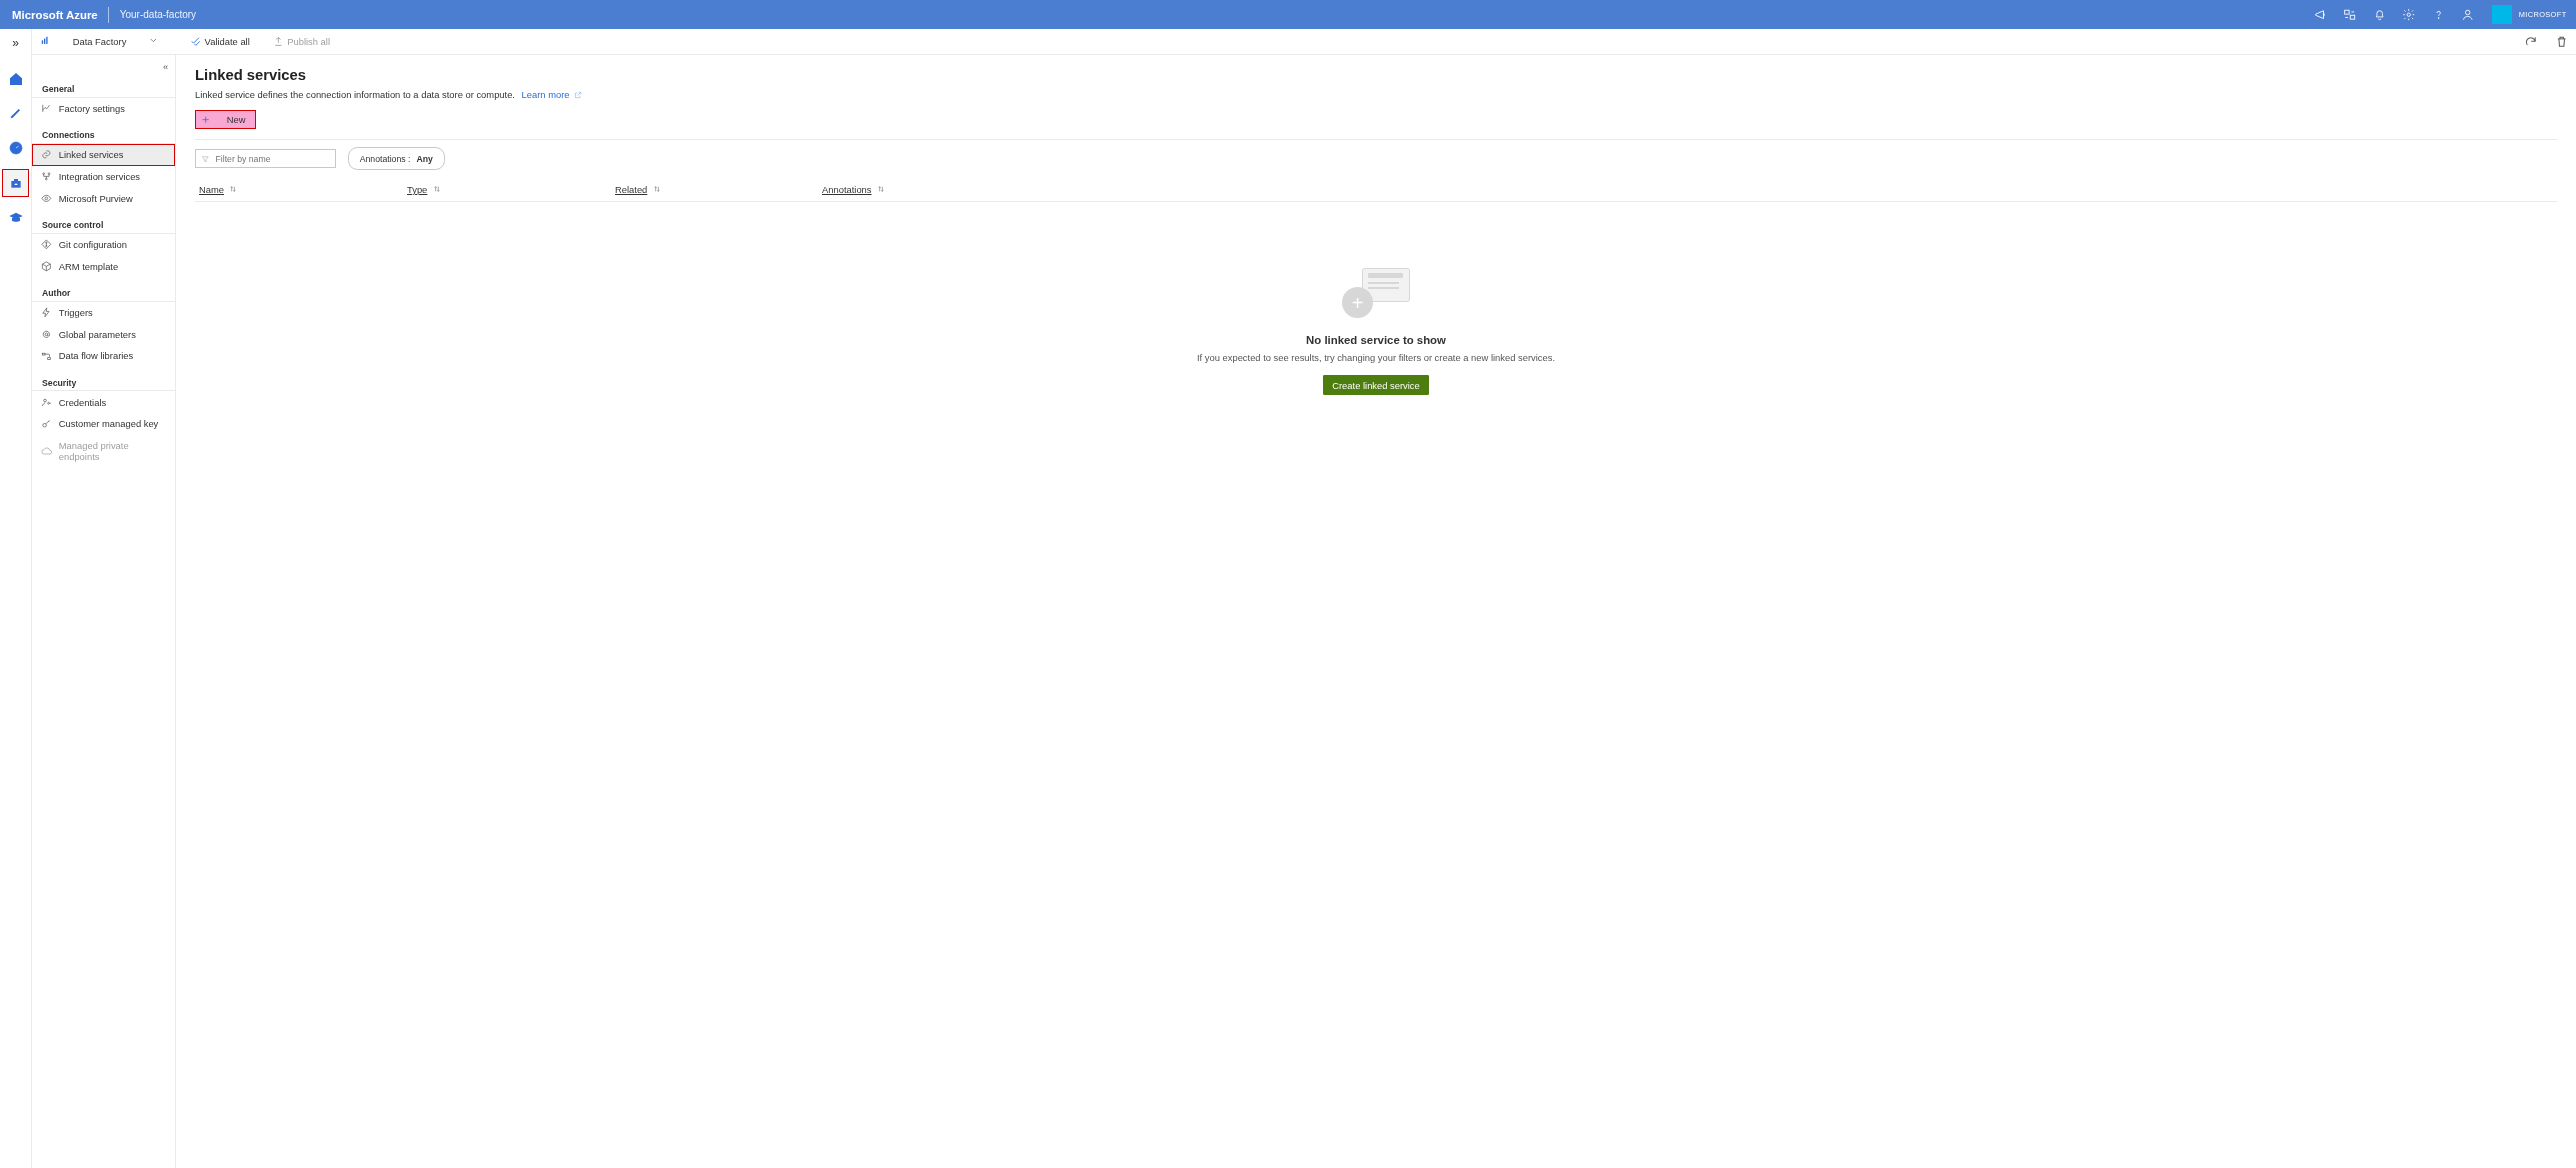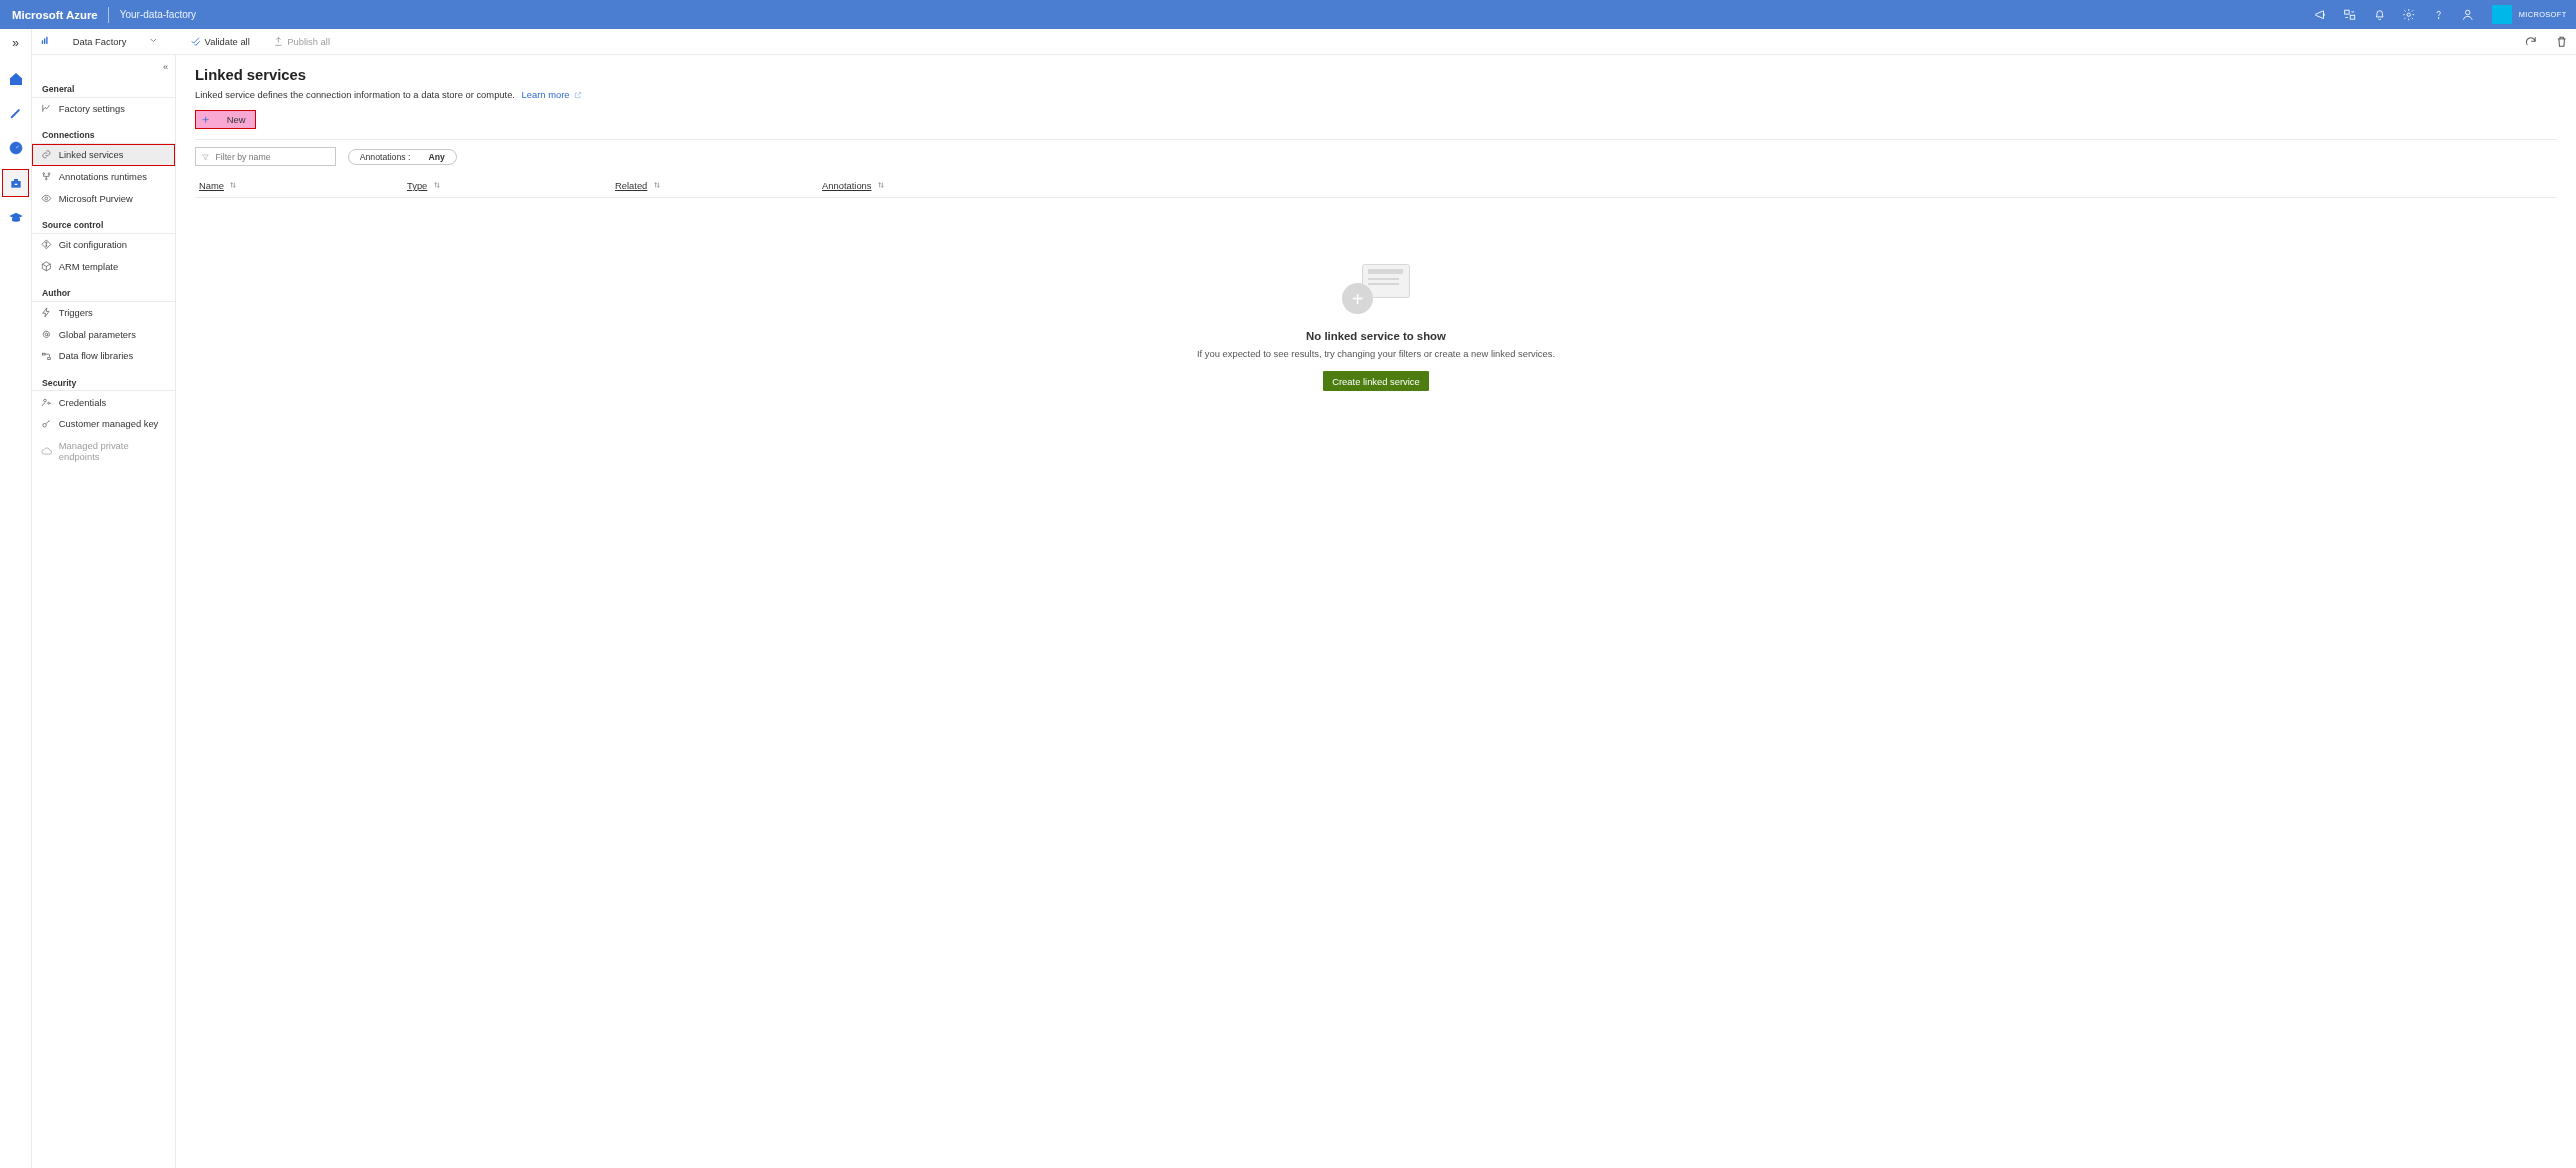--- a/index.html
+++ b/index.html
@@ -100,22 +100,22 @@
 .divider-line { height:0.7px; background:#eaeaea; margin: 2.7px 0 8px;}
 
 .filter-row { display:flex; align-items:center; gap:12px; }
 .filter-input {
   display:flex; align-items:center; gap:5.4px; border:0.7px solid #c8c8c8;
   height:19px; width:141px; padding:0 5.4px; font-size:8.7px; color:#888;
 }
 .filter-input svg { width:8.7px; height:8.7px; stroke:#777; fill:none; }
 .filter-input input { border:none; outline:none; font-size:8.7px; flex:1; color:#333; background:transparent;}
 .ann-pill {
-  border:0.7px solid #c8c8c8; border-radius:9.4px; height:16px; padding:0 10.7px;
-  display:flex; align-items:center; font-size:8.7px; color:#333; cursor:pointer; gap:18px;
+  border:0.7px solid #c8c8c8; border-radius:9.4px; height:23px; padding:0 10.7px;
+  display:flex; align-items:center; font-size:8.7px; color:#333; cursor:pointer; gap:6px;
 }
 .ann-pill b { font-weight:600; }
 
 .result-count { margin-top:14.8px; font-size:9.4px; color:#333; margin-left:4px;}
 
 .cols-header {
   display:flex; align-items:center; gap:0; margin-top:6.7px; padding: 6.7px 4px;
   font-size:9.4px; color:#333; border-bottom:0.7px solid #eaeaea;text-decoration:underline;
 }
 .cols-header .col { display:flex; align-items:center; gap:5.4px; }
@@ -305,21 +305,21 @@
         </div>
         <div class="nav-row">
           <span class="nav-ic">
               <svg viewBox="0 0 24 24">
                 <circle cx="6" cy="6" r="2"></circle>
                 <circle cx="18" cy="6" r="2"></circle>
                 <circle cx="12" cy="18" r="2"></circle>
                 <path d="M6 8v4h12V8M12 12v4"></path>
               </svg>
             </span>
-          <span>Annotations runtimes</span>
+          <span>Integration services</span>
         </div>
         <div class="nav-row">
           <span class="nav-ic">
               <svg viewBox="0 0 24 24">
                 <path d="M2 12s4-7 10-7 10 7 10 7-4 7-10 7S2 12 2 12z"></path>
                 <circle cx="12" cy="12" r="3"></circle>
               </svg>
             </span>
           <span>Microsoft Purview</span>
         </div>

